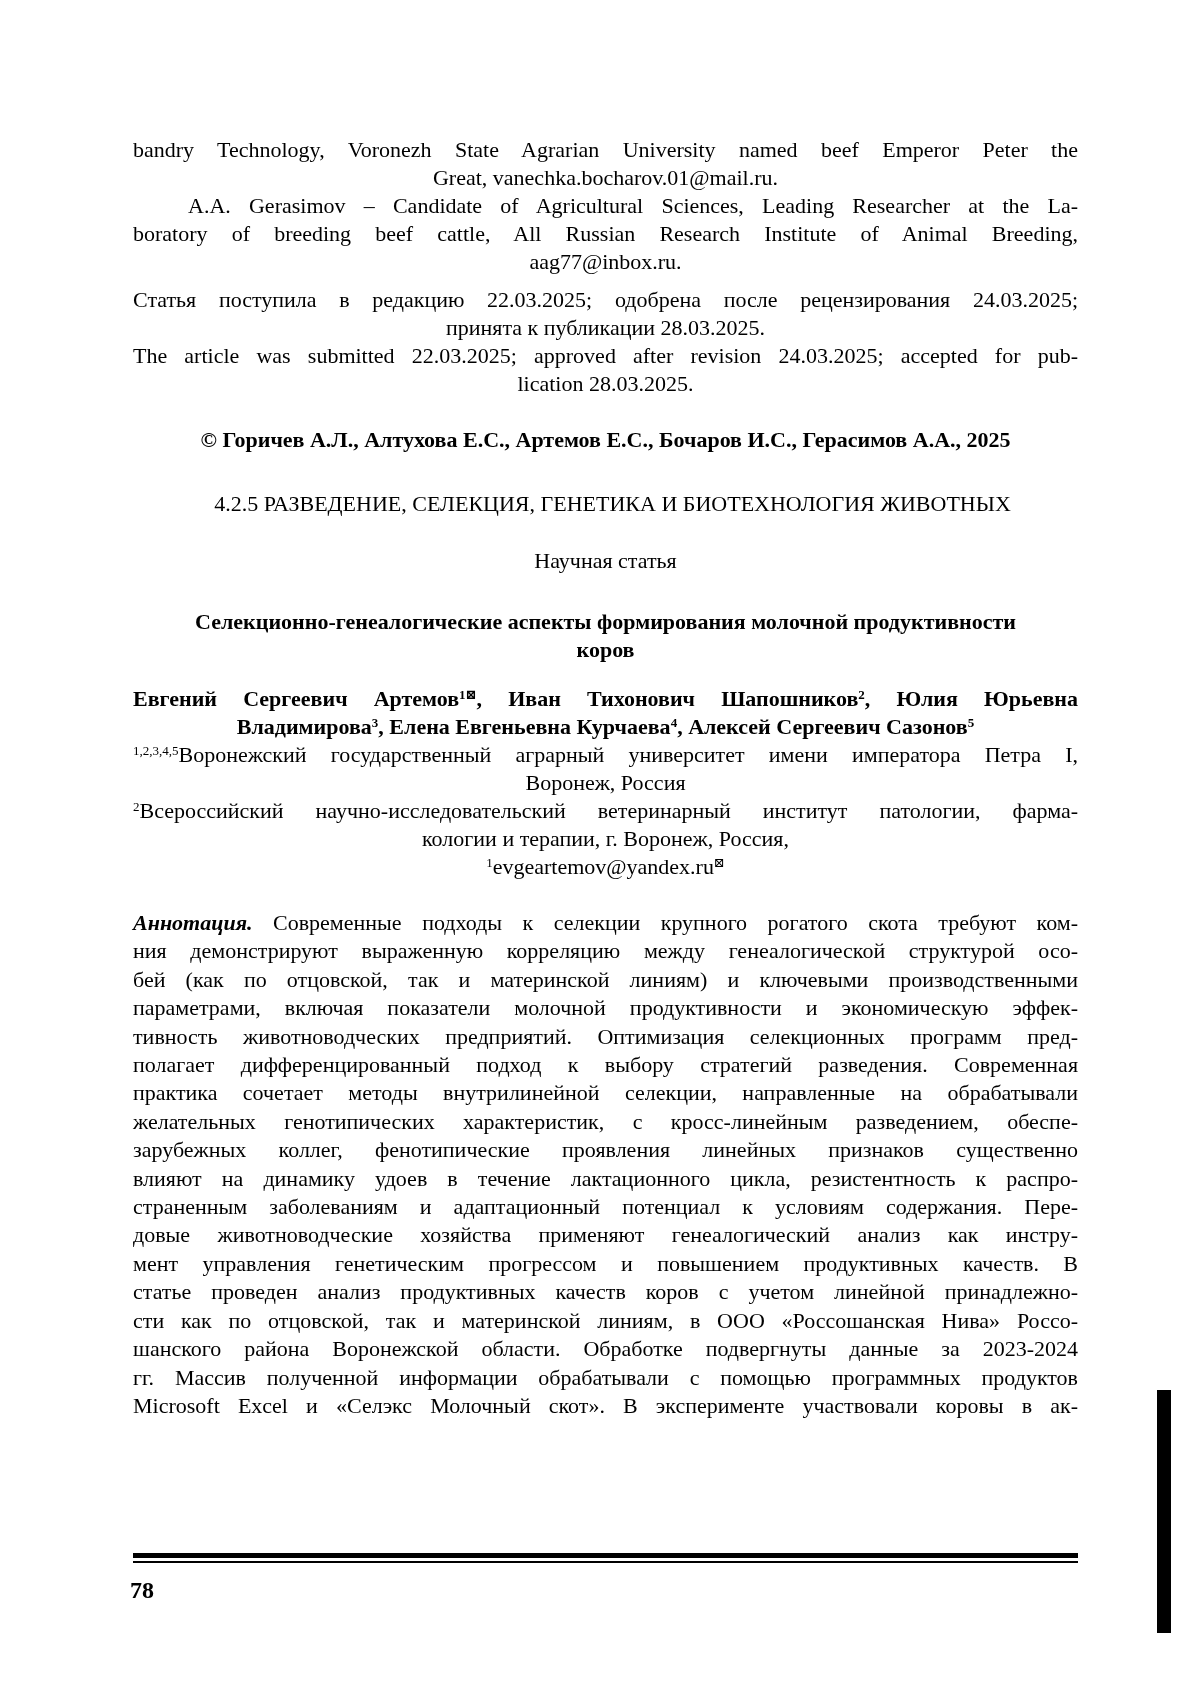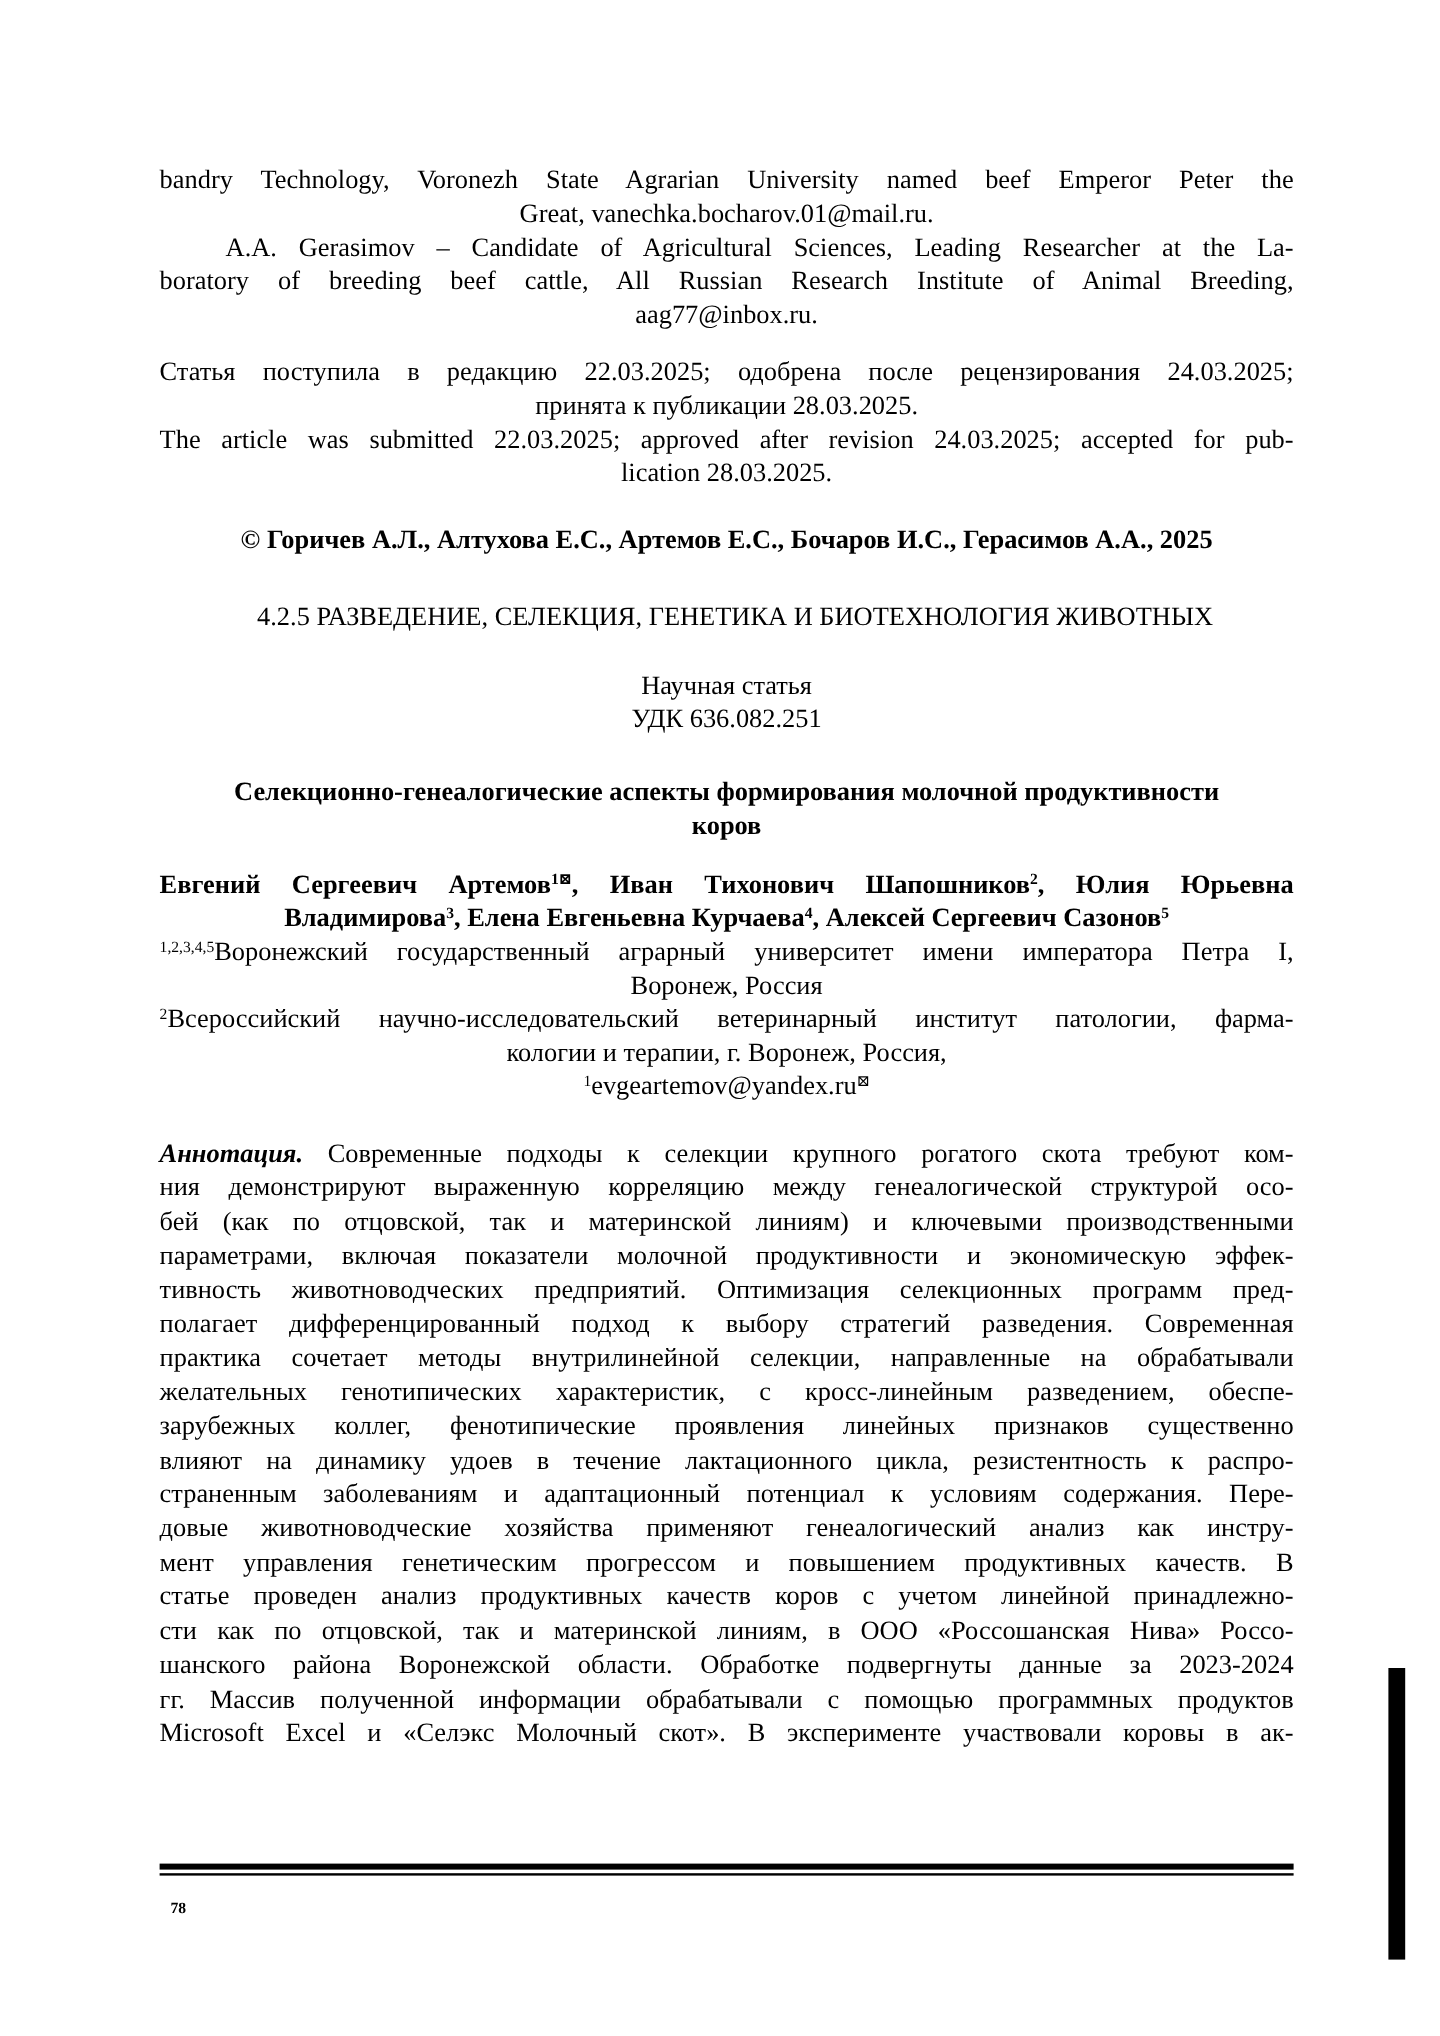--- a/index.html
+++ b/index.html
@@ -16,39 +16,39 @@
     font-size:22px;line-height:28px;
   }
   .ln{text-align:center;white-space:normal;}
   .ln.fill{text-align:justify;text-align-last:justify;}
   .ln.center{text-align:left;text-align-last:center;}
   .ln.indent{text-indent:55px;}
   .sec{margin:0;}
   .sec.bold{font-weight:bold;}
   .sec.abstract{line-height:28.4px;}
   sup{font-size:13px;line-height:0;vertical-align:7px;}
-  .m-dates{margin-top:20px;}
+  .m-dates{margin-top:10px;}
   .m-copyright{margin-top:28px;}
   .m-seccode{margin-top:36px;}
   .seccode-in{padding-left:14px;}
   .m-arttype{margin-top:29px;}
   .m-title{margin-top:33px;}
   .m-authors{margin-top:21px;}
   .m-abstract{margin-top:28px;}
   .footer-rule{
     position:absolute;left:133px;top:1553px;width:945px;height:0;
     border-top:5px solid #000;
   }
   .footer-rule-thin{
     position:absolute;left:133px;top:1561px;width:945px;height:0;
     border-top:2px solid #000;
   }
   .page-number{
-    position:absolute;left:142px;top:1577px;
-    font-size:13px;font-weight:bold;line-height:26px;
+    position:absolute;left:130px;top:1577px;
+    font-size:24px;font-weight:bold;line-height:26px;
   }
   .right-bar{
     position:absolute;left:1157px;top:1390px;width:14px;height:243px;
     background:#000;
   }
 </style>
 </head>
 <body>
 
 <div class="doc">
@@ -66,21 +66,20 @@
       <div class="ln ">lication 28.03.2025.</div>
     </div>
   <div class="sec bold m-copyright">
       <div class="ln ">© Горичев А.Л., Алтухова Е.С., Артемов Е.С., Бочаров И.С., Герасимов А.А., 2025</div>
     </div>
   <div class="sec m-seccode seccode-in">
       <div class="ln ">4.2.5 РАЗВЕДЕНИЕ, СЕЛЕКЦИЯ, ГЕНЕТИКА И БИОТЕХНОЛОГИЯ ЖИВОТНЫХ</div>
     </div>
   <div class="sec m-arttype">
       <div class="ln ">Научная статья</div>
-      <div class="ln ">УДК 636.082.251</div>
     </div>
   <div class="sec bold m-title">
       <div class="ln center">Селекционно-генеалогические аспекты формирования молочной продуктивности</div>
       <div class="ln center">коров</div>
     </div>
   <div class="sec bold m-authors">
       <div class="ln fill">Евгений Сергеевич Артемов<sup>1⊠</sup>, Иван Тихонович Шапошников<sup>2</sup>, Юлия Юрьевна</div>
       <div class="ln ">Владимирова<sup>3</sup>, Елена Евгеньевна Курчаева<sup>4</sup>, Алексей Сергеевич Сазонов<sup>5</sup></div>
     </div>
   <div class="sec">

